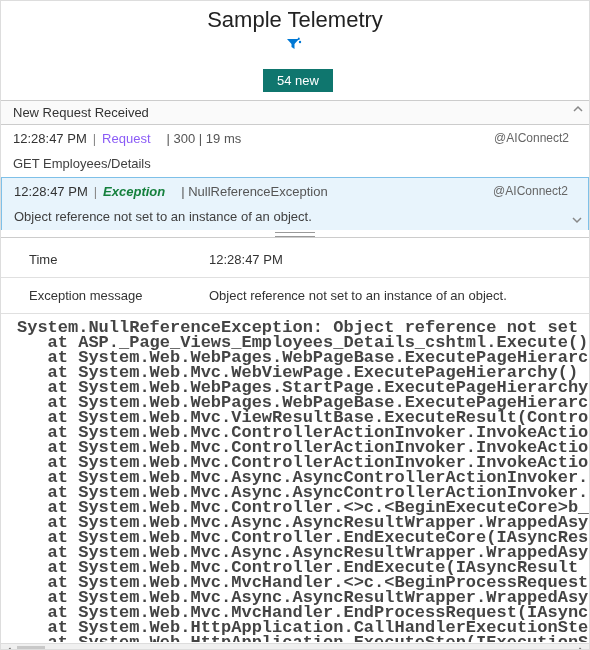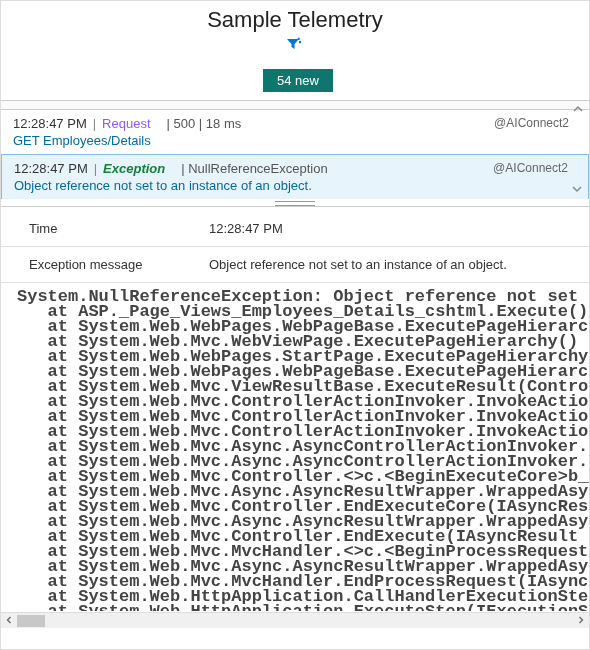--- a/index.html
+++ b/index.html
@@ -58,21 +58,21 @@
     position: relative;
     cursor: pointer;
   }
   .event-row .line1 { display: flex; gap: 6px; align-items: baseline; }
   .event-row .time { color: #333; }
   .event-row .sep { color: #888; }
   .event-row .kind-request { color: #8b5cf6; font-weight: 400; }
   .event-row .kind-exception { color: #15803d; font-weight: 600; font-style: italic; }
   .event-row .meta { color: #555; margin-left: 10px; }
   .event-row .source { position: absolute; right: 20px; top: 6px; color: #666; font-size: 12px; }
-  .event-row .line2 { color: #0369a1; margin-top: 2px; }
+  .event-row .line2 { color: #404040; margin-top: 10px; }
   .event-row.selected {
     background: #e8f4fc;
     border: 1px solid #7ec0e8;
     margin: -1px 0;
   }
   .scroll-up, .scroll-down {
     position: absolute;
     right: 4px;
     width: 14px;
     text-align: center;
@@ -172,33 +172,34 @@
         <path d="M1 2 h12 l-4.5 5 v5 l-3 -2 v-3 z" fill="#0078d4"></path>
         <path d="M12 1 l1.5 1.5 M13.5 1 l-1.5 1.5" stroke="#0078d4" stroke-width="1.2" fill="none"></path>
         <circle cx="14" cy="5" r="1.2" fill="#0078d4"></circle>
       </svg>
   </span>
   <span class="new-badge">54 new</span>
 </div>
 
 <div class="event-list">
   <div class="event-banner">
+    <span>New Request Received</span>
     <span class="scroll-up">
       <svg width="10" height="10" viewBox="0 0 10 10">
           <path d="M1 7 L5 3 L9 7" stroke="#888" stroke-width="1.5" fill="none"></path>
         </svg>
     </span>
   </div>
 
   <div class="event-row">
     <div class="line1">
       <span class="time">12:28:47 PM</span>
       <span class="sep">|</span>
       <span class="kind-request">Request</span>
-      <span class="meta">| 500 | 18 ms</span>
+      <span class="meta">| 300 | 19 ms</span>
     </div>
     <span class="source">@AIConnect2</span>
     <div class="line2">GET Employees/Details</div>
   </div>
 
   <div class="event-row selected">
     <div class="line1">
       <span class="time">12:28:47 PM</span>
       <span class="sep">|</span>
       <span class="kind-exception">Exception</span>

